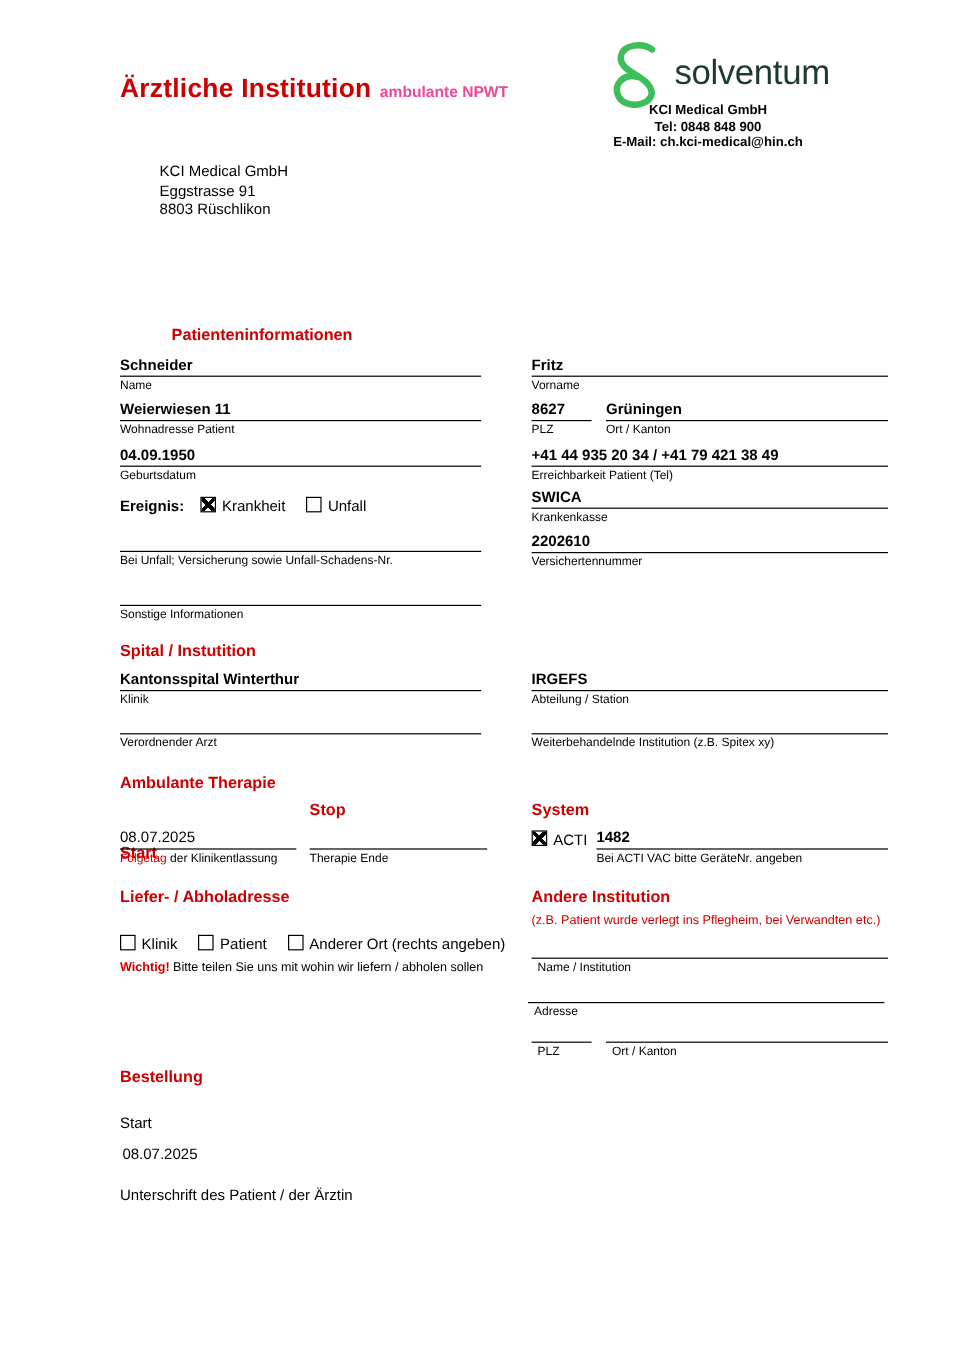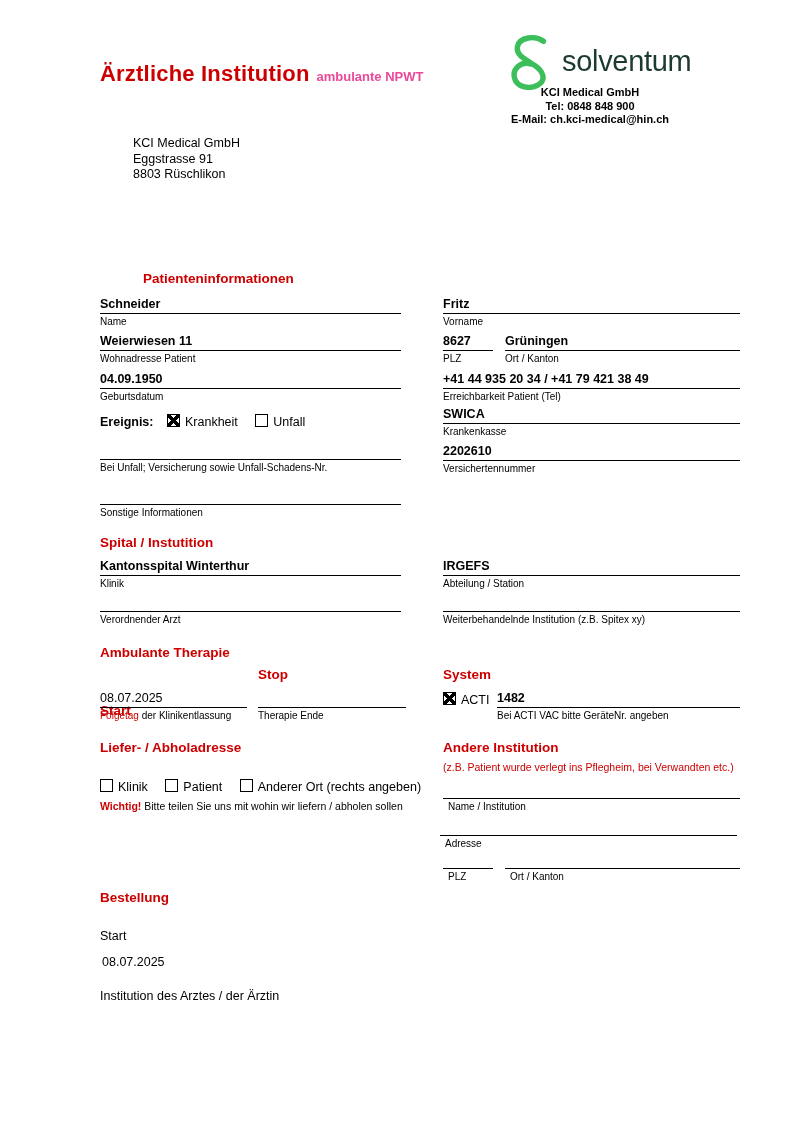--- a/index.html
+++ b/index.html
@@ -190,15 +190,15 @@
     <span class="label" style="padding-left:5px;">PLZ</span>
   </div>
   <div class="abs field" style="left:505px; top:851px; width:235px;">
     <span class="value"></span>
     <span class="label" style="padding-left:5px;">Ort / Kanton</span>
   </div>
 
   <div class="abs heading" style="left:100px; top:890px;">Bestellung</div>
   <div class="abs plain" style="left:100px; top:929px;">Start</div>
   <div class="abs plain" style="left:102px; top:955px;">08.07.2025</div>
-  <div class="abs plain" style="left:100px; top:989px;">Institution des Arztes / der Ärztin</div>
+  <div class="abs plain" style="left:100px; top:989px;">Unterschrift des Patient / der Ärztin</div>
 
 </div>
 
 </body></html>

